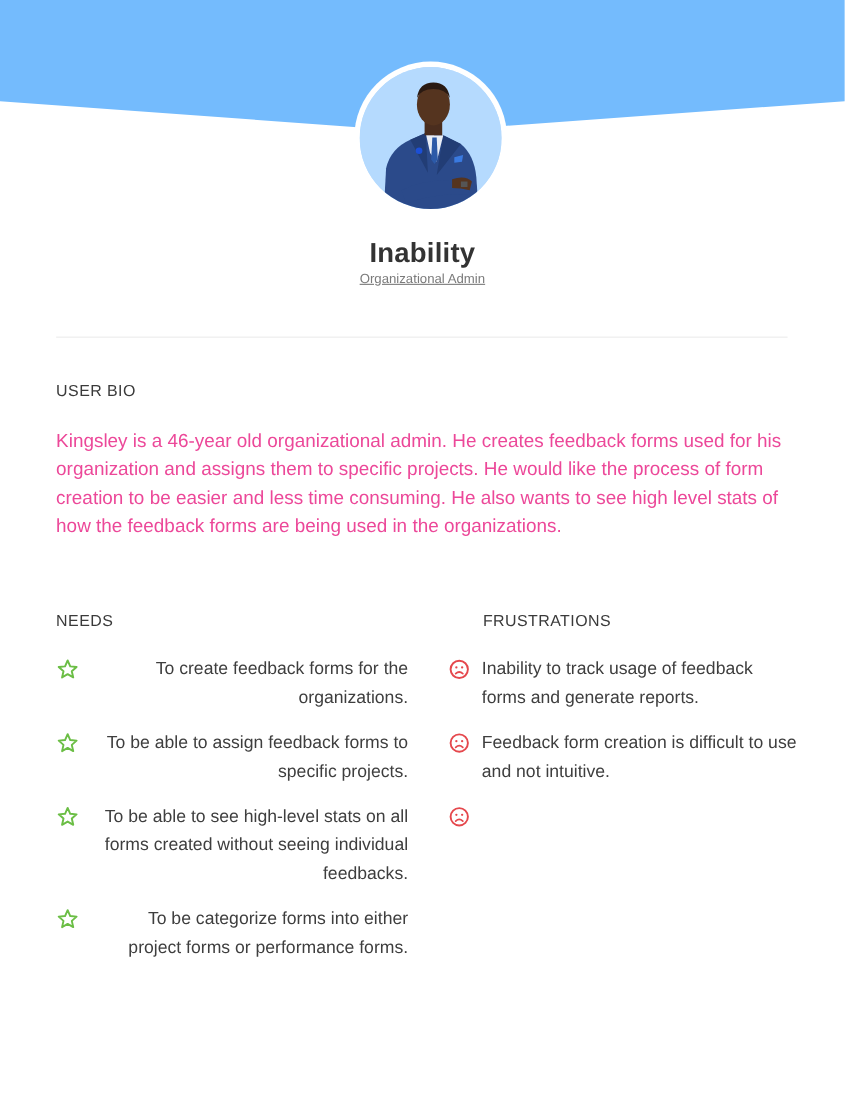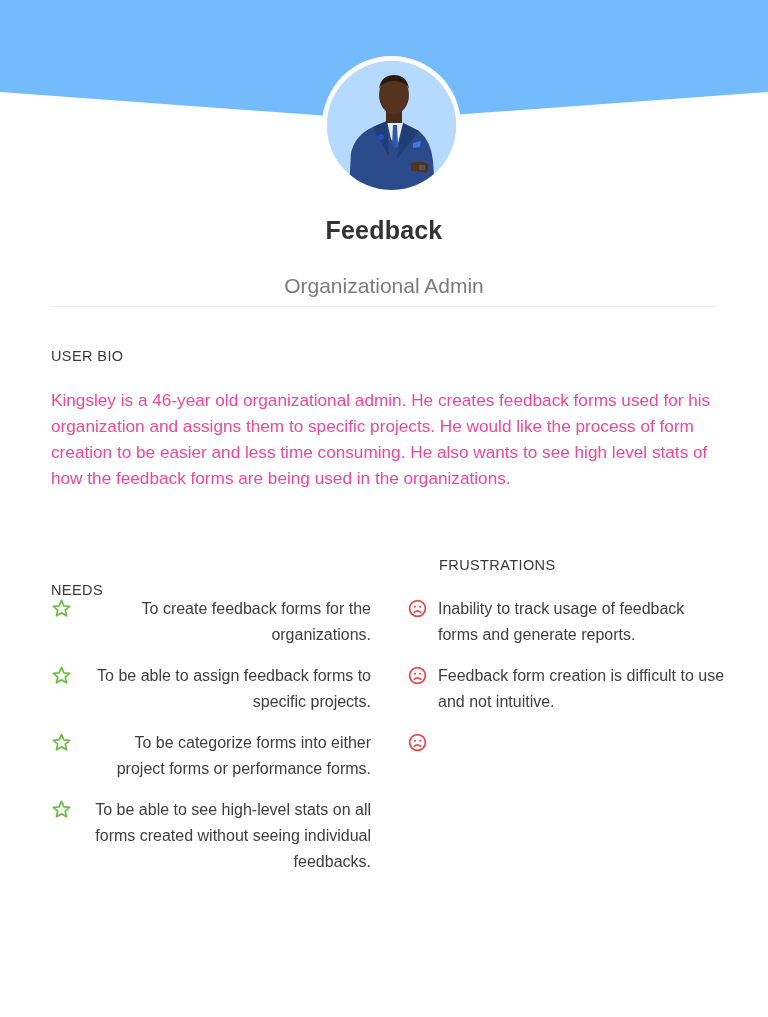--- a/index.html
+++ b/index.html
@@ -18,37 +18,37 @@
   .avatar-inner {
     width: 100%; height: 100%; border-radius: 50%; background: #b5dafe; overflow: hidden; position: relative;
   }
   .avatar-inner svg { display: block; width: 100%; height: 100%; }
 
   .name {
     position: absolute; left: 0; width: 768px; top: 216px; text-align: center;
     font-size: 25px; font-weight: bold; color: #333333; letter-spacing: 0.2px;
   }
   .role {
-    position: absolute; left: 0; width: 768px; top: 274px; text-align: center;
-    font-size: 21px; color: #7b7b7b;
+    position: absolute; left: 0; width: 768px; top: 246px; text-align: center;
+    font-size: 12px; color: #7b7b7b; text-decoration: underline;
   }
   .divider {
     position: absolute; left: 51px; top: 306px; width: 665px; height: 1px; background: #ececec;
   }
 
   .section-label {
     position: absolute; font-size: 14.5px; font-weight: normal; color: #3a3a3a; letter-spacing: 0.4px;
   }
   .bio-label { left: 51px; top: 348px; }
   .bio-text {
     position: absolute; left: 51px; top: 387px; width: 670px;
     font-size: 17.2px; line-height: 26px; color: #ec4899;
   }
 
-  .needs-label { left: 51px; top: 557px; margin-top: 25px; }
+  .needs-label { left: 51px; top: 557px; }
   .frus-label { left: 407px; top: 557px; margin-left: 32px; }
 
   .list { position: absolute; list-style: none; }
   .needs-list { left: 51px; top: 596px; width: 320px; text-align: right; }
   .frus-list { left: 407px; top: 596px; width: 320px; }
   .list li {
     position: relative; padding-left: 31px; font-size: 16px; line-height: 26px; color: #3e3e3e;
     margin-bottom: 15px;
   }
   .list li .icon { position: absolute; left: 0; top: 2px; width: 21px; height: 21px; }
@@ -83,21 +83,21 @@
       <circle cx="54" cy="76" r="3" fill="#1c4fd6"></circle>
       <path d="M86,82 L94,80 L93,86 L86,87 Z" fill="#3a7ae0"></path>
 
       <path d="M38,112 Q60,100 96,104 L100,116 Q70,114 42,124 Z" fill="#2b4a8a"></path>
       <path d="M84,102 Q96,98 102,104 L100,112 Q92,110 84,110 Z" fill="#55341f"></path>
       <rect x="92" y="104" width="6" height="5" fill="#555"></rect>
     </svg>
   </div>
 </div>
 
-<div class="name">Feedback</div>
+<div class="name">Inability</div>
 <div class="role">Organizational Admin</div>
 <div class="divider"></div>
 
 <div class="section-label bio-label">USER BIO</div>
 <p class="bio-text">Kingsley is a 46-year old organizational admin. He creates feedback forms used for his organization and assigns them to specific projects. He would like the process of form creation to be easier and less time consuming. He also wants to see high level stats of how the feedback forms are being used in the organizations.</p>
 
 <div class="section-label needs-label">NEEDS</div>
 <ul class="list needs-list">
   <li>
     <span class="icon">
@@ -114,29 +114,29 @@
         </svg>
     </span>
     <span>To be able to assign feedback forms to specific projects.</span>
   </li>
   <li>
     <span class="icon">
       <svg viewBox="0 0 24 24">
           <path d="M12 2.8 L14.7 8.9 L21.3 9.5 L16.3 13.9 L17.8 20.4 L12 17 L6.2 20.4 L7.7 13.9 L2.7 9.5 L9.3 8.9 Z" fill="none" stroke="#6BBE45" stroke-width="2" stroke-linejoin="round"></path>
         </svg>
     </span>
-    <span>To be categorize forms into either project forms or performance forms.</span>
+    <span>To be able to see high-level stats on all forms created without seeing individual feedbacks.</span>
   </li>
   <li>
     <span class="icon">
       <svg viewBox="0 0 24 24">
           <path d="M12 2.8 L14.7 8.9 L21.3 9.5 L16.3 13.9 L17.8 20.4 L12 17 L6.2 20.4 L7.7 13.9 L2.7 9.5 L9.3 8.9 Z" fill="none" stroke="#6BBE45" stroke-width="2" stroke-linejoin="round"></path>
         </svg>
     </span>
-    <span>To be able to see high-level stats on all forms created without seeing individual feedbacks.</span>
+    <span>To be categorize forms into either project forms or performance forms.</span>
   </li>
 </ul>
 
 <div class="section-label frus-label">FRUSTRATIONS</div>
 <ul class="list frus-list">
   <li>
     <span class="icon">
       <svg viewBox="0 0 24 24">
           <circle cx="12" cy="12" r="9" fill="none" stroke="#E5484D" stroke-width="2"></circle>
           <circle cx="9" cy="10" r="1.2" fill="#E5484D"></circle>

